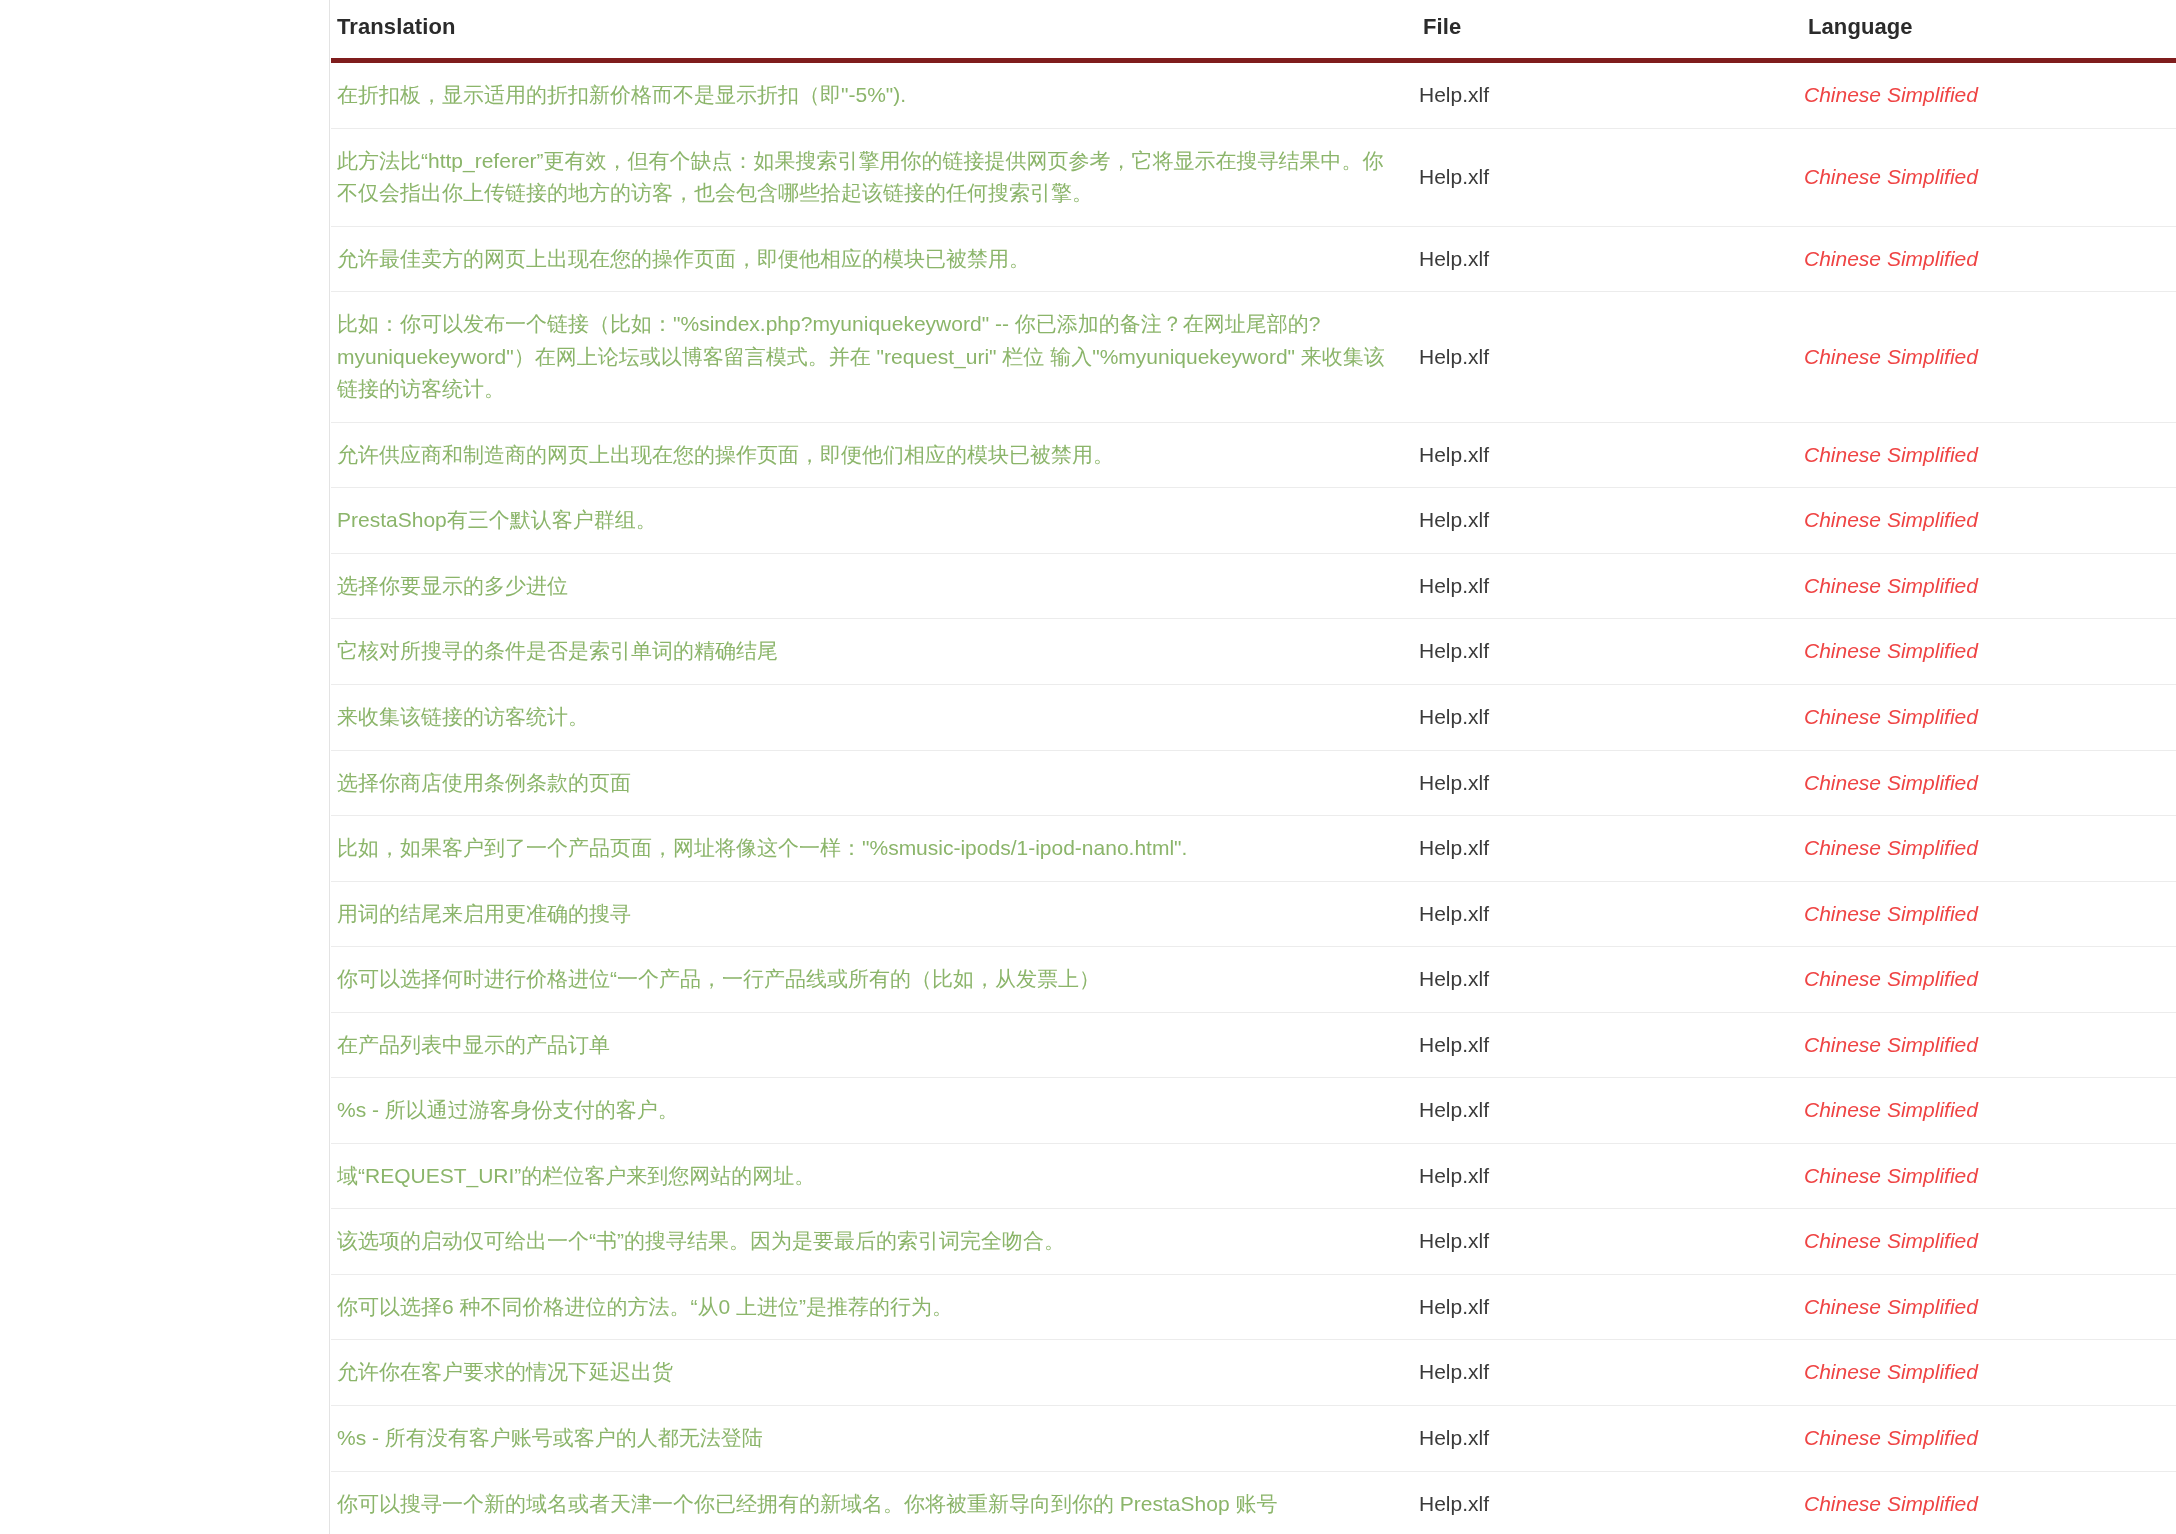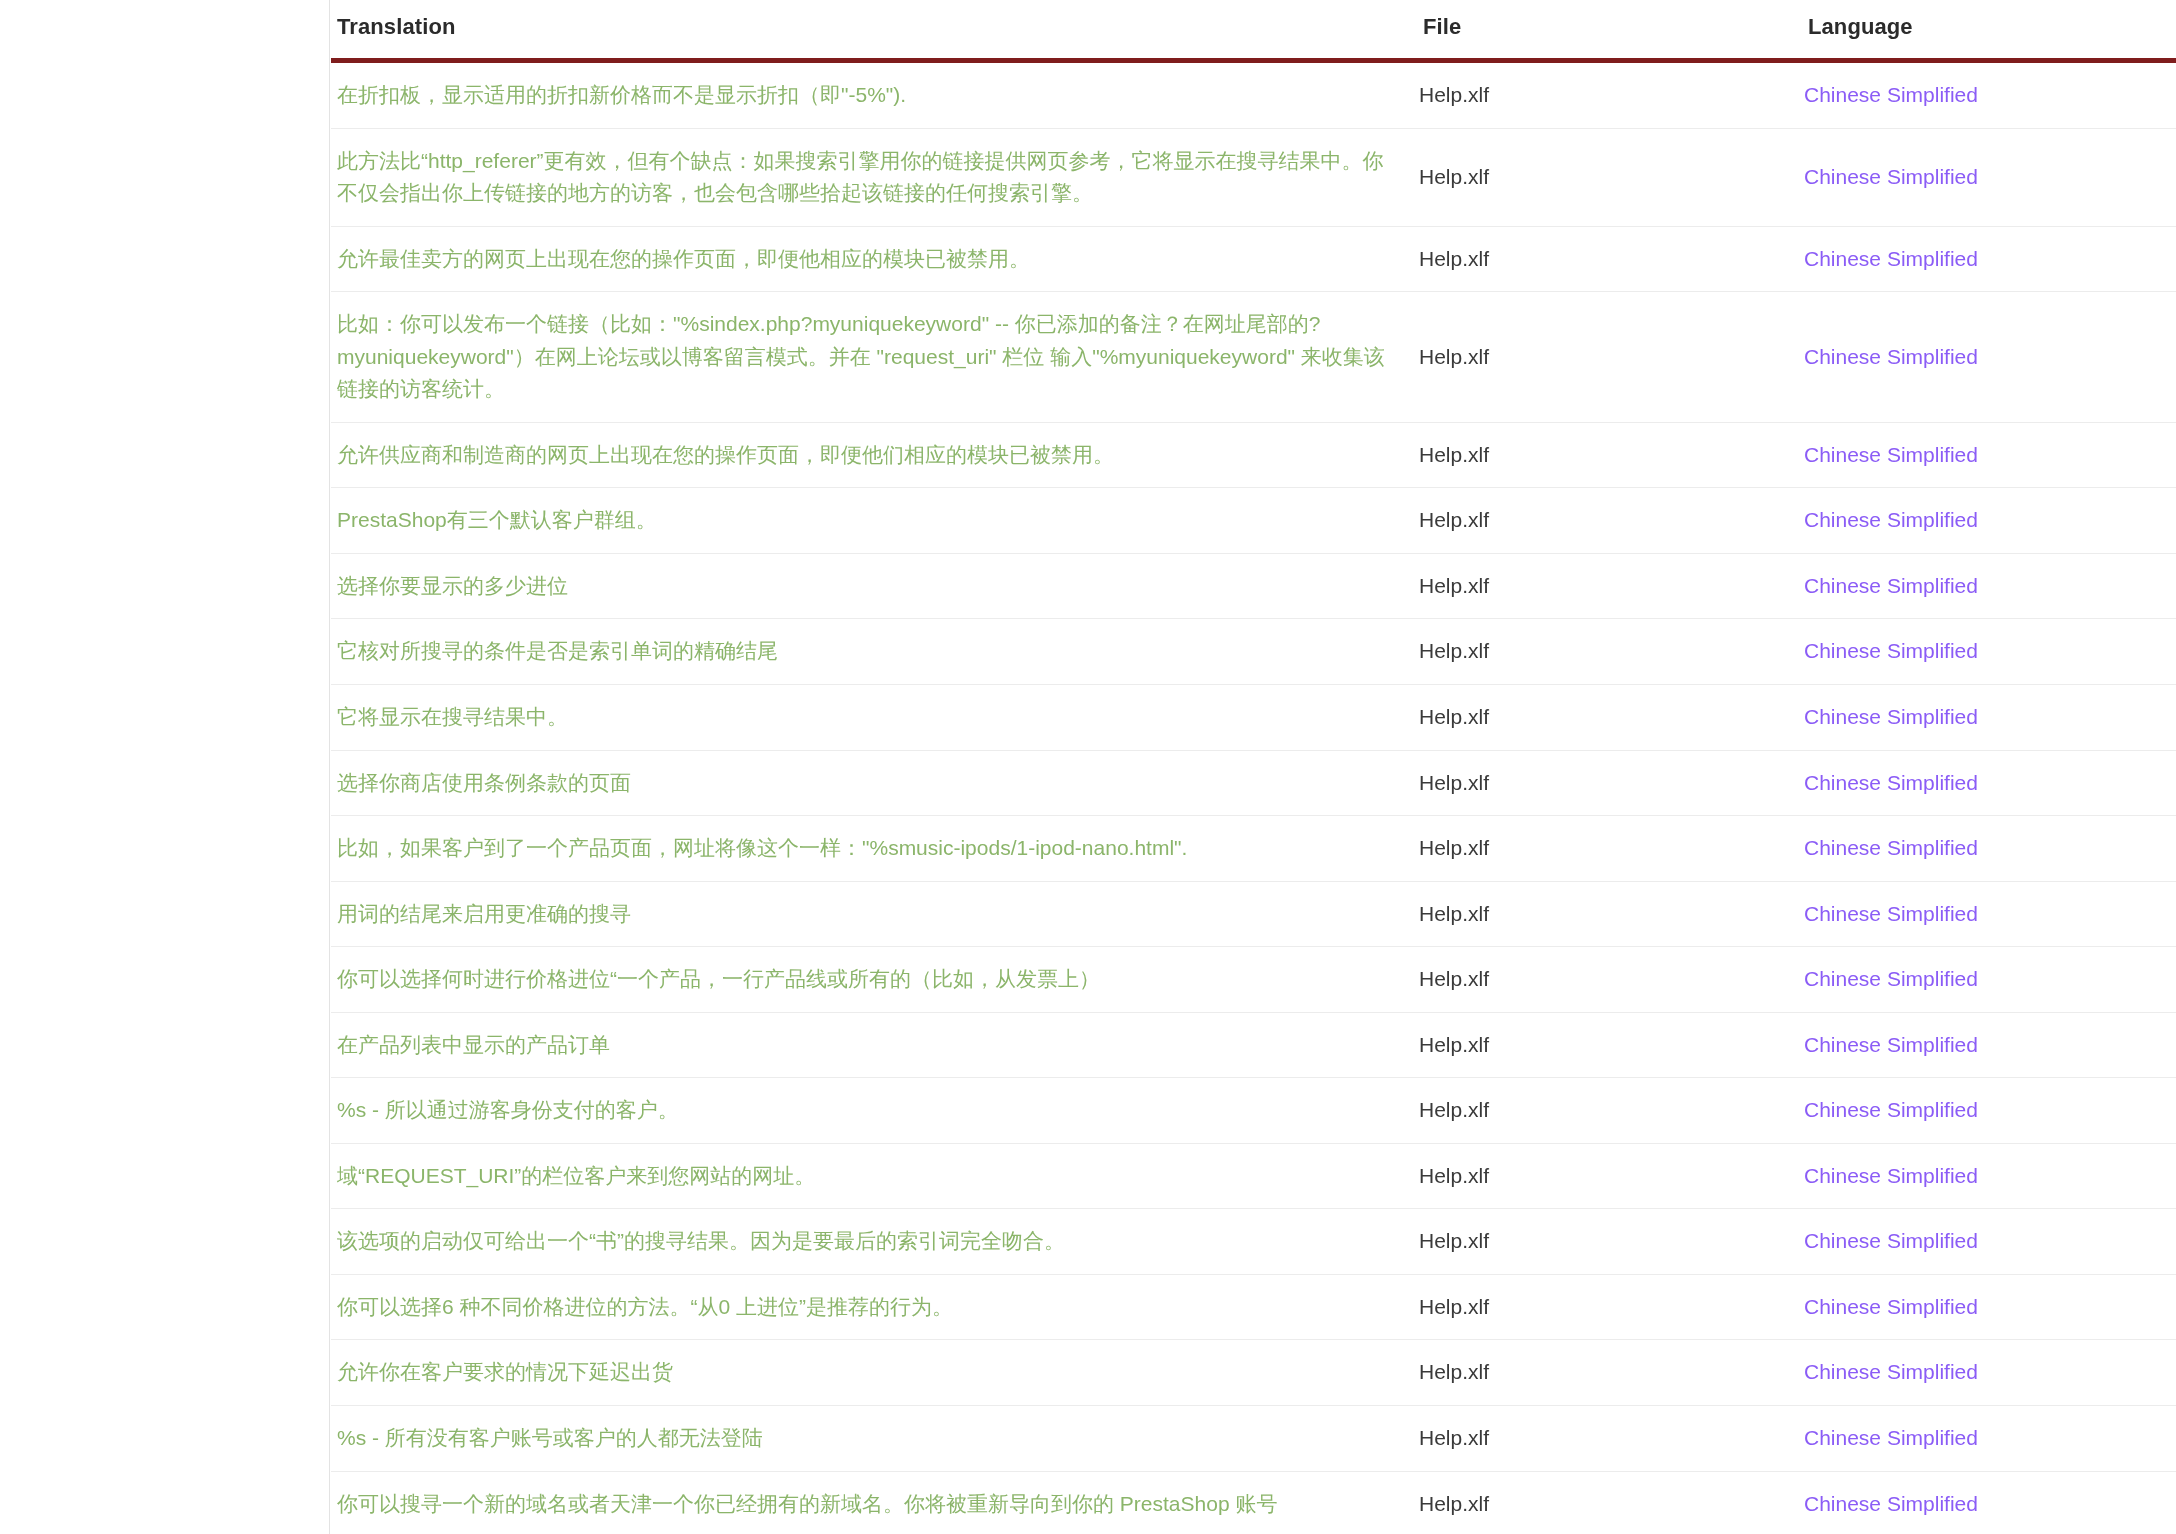--- a/index.html
+++ b/index.html
@@ -72,24 +72,25 @@
   td.cell-translation {
     color: #8bb56a;
   }
   td.cell-file {
     color: #3a3a3a;
     padding-left: 10px;
     font-size: 21px;
     white-space: nowrap;
   }
   td.cell-language {
-    color: #8b5cf6;
+    color: #ef4444;
     padding-left: 10px;
     font-size: 21px;
     white-space: nowrap;
+    font-style: italic;
   }
 </style>
 </head>
 <body>
 
 <div id="left-rail"></div>
 
 <div id="content-area">
   <table class="translations">
     <colgroup>
@@ -139,21 +140,21 @@
           <td class="cell-translation">选择你要显示的多少进位</td>
           <td class="cell-file">Help.xlf</td>
           <td class="cell-language">Chinese Simplified</td>
         </tr>
         <tr>
           <td class="cell-translation">它核对所搜寻的条件是否是索引单词的精确结尾</td>
           <td class="cell-file">Help.xlf</td>
           <td class="cell-language">Chinese Simplified</td>
         </tr>
         <tr>
-          <td class="cell-translation">它将显示在搜寻结果中。</td>
+          <td class="cell-translation">来收集该链接的访客统计。</td>
           <td class="cell-file">Help.xlf</td>
           <td class="cell-language">Chinese Simplified</td>
         </tr>
         <tr>
           <td class="cell-translation">选择你商店使用条例条款的页面</td>
           <td class="cell-file">Help.xlf</td>
           <td class="cell-language">Chinese Simplified</td>
         </tr>
         <tr>
           <td class="cell-translation">比如，如果客户到了一个产品页面，网址将像这个一样："%smusic-ipods/1-ipod-nano.html".</td>

